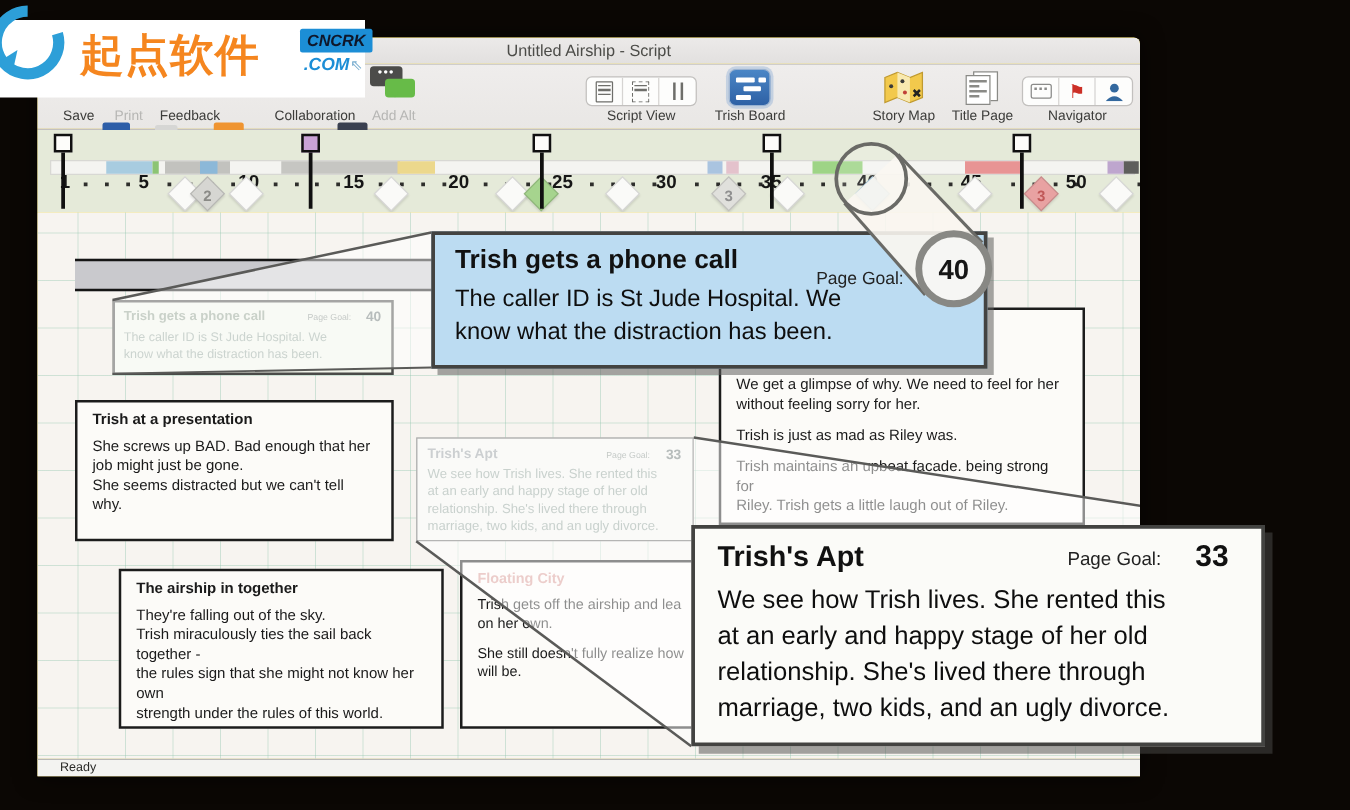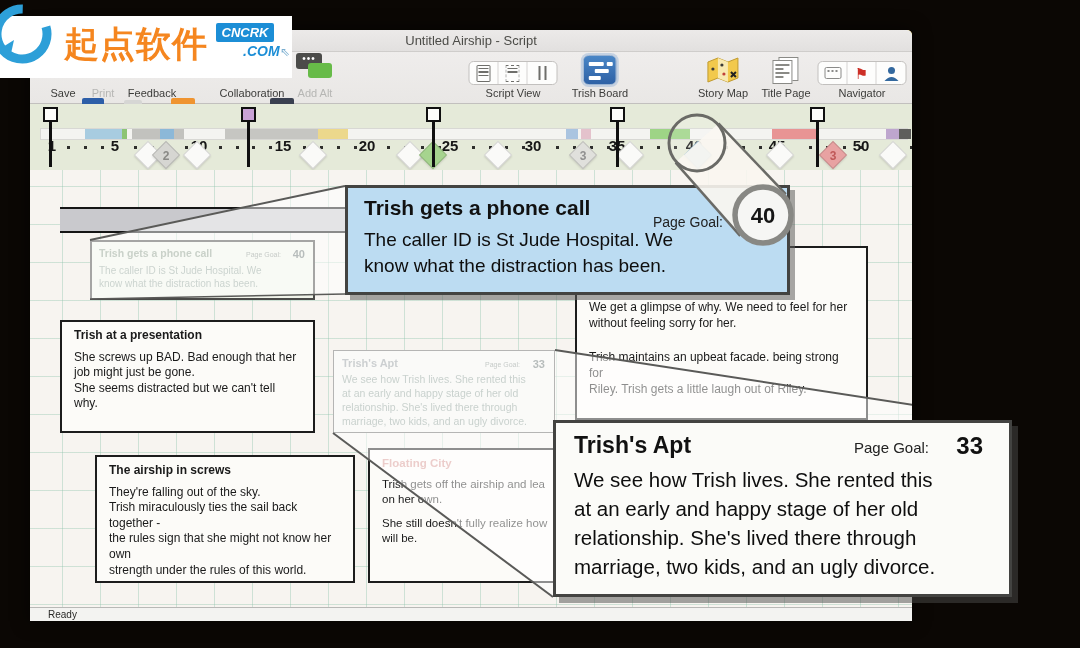--- a/index.html
+++ b/index.html
@@ -104,22 +104,22 @@
             box-shadow:6px 6px 0 rgba(75,75,73,.5);padding:9px 18px;}
   .callout2 .btitle{font-size:23px;font-weight:bold;color:#111;}
   .callout2 .pglabel{position:absolute;right:62px;top:7px;font-size:15px;color:#222;}
   .callout2 .pgnum{position:absolute;right:8px;top:0;font-size:24px;font-weight:bold;color:#111;}
   .callout2 .cbody{margin-top:6px;font-size:20.5px;line-height:1.42;color:#0e0e0e;}
   .conelayer{position:absolute;left:0;top:0;width:1080px;height:648px;z-index:6;pointer-events:none;}
 
   
   .logo{position:absolute;left:0;top:16px;width:292px;height:62px;background:#fff;z-index:10;}
   .logo .cn{position:absolute;left:64px;top:5px;font-size:35px;font-weight:bold;color:#f5861f;letter-spacing:1px;}
-  .logo .badge{position:absolute;left:216px;top:7px;width:58px;height:19px;background:#1c8ed6;border-radius:2px;
-               color:#ffffff;font-size:13px;font-weight:bold;font-style:italic;text-align:center;line-height:19px;}
+  .logo .badge{position:absolute;left:240px;top:7px;width:58px;height:19px;background:#1c8ed6;border-radius:2px;
+               color:#0f172a;font-size:13px;font-weight:bold;font-style:italic;text-align:center;line-height:19px;}
   .logo .dotcom{position:absolute;left:243px;top:27px;color:#1c8ed6;font-size:14px;font-weight:bold;font-style:italic;}
   .logo .extarrow{position:absolute;left:280px;top:29px;color:#7aaed0;font-size:12px;}
 </style>
 </head>
 <body>
 
 <div class="stage">
 
   <div class="appwin">
 
@@ -366,28 +366,29 @@
             <div class="ln">job might just be gone.</div>
             <div class="ln">She seems distracted but we can't tell why.</div>
           </div>
       </div>
 
       <div class="card" style="left:545px;top:76px;width:293px;height:174px;padding-top:52px;">
         <div class="cbody">
             <div class="ln">We get a glimpse of why. We need to feel for her</div>
             <div class="ln">without feeling sorry for her.</div>
             <div class="ln gap"></div>
+            <div class="ln">Trish is just as mad as Riley was.</div>
             <div class="ln gap"></div>
             <div class="ln">Trish maintains an upbeat facade. being strong for</div>
             <div class="ln">Riley. Trish gets a little laugh out of Riley.</div>
           </div>
       </div>
 
       <div class="card" style="left:65px;top:285px;width:260px;height:128px;">
-        <div class="ctitle">The airship in screws</div>
+        <div class="ctitle">The airship in together</div>
         <div class="cbody">
             <div class="ln">They're falling out of the sky.</div>
             <div class="ln">Trish miraculously ties the sail back together -</div>
             <div class="ln">the rules sign that she might not know her own</div>
             <div class="ln">strength under the rules of this world.</div>
           </div>
       </div>
 
       <div class="card slug" style="left:338px;top:278px;width:202px;height:135px;font-size:11.5px;">
         <div class="ctitle" style="font-size:11.5px;">Floating City</div>

